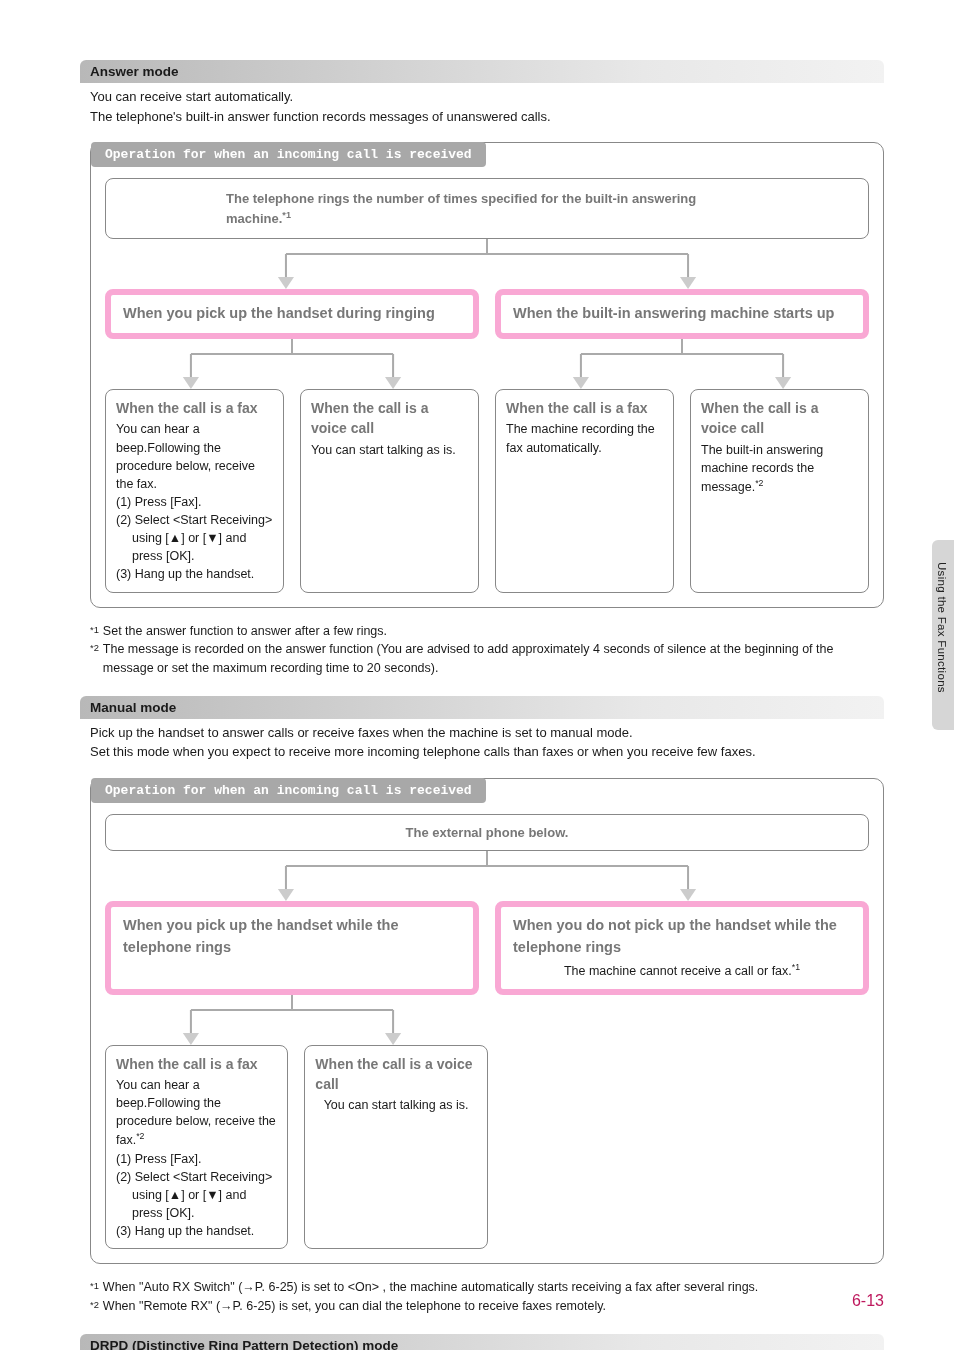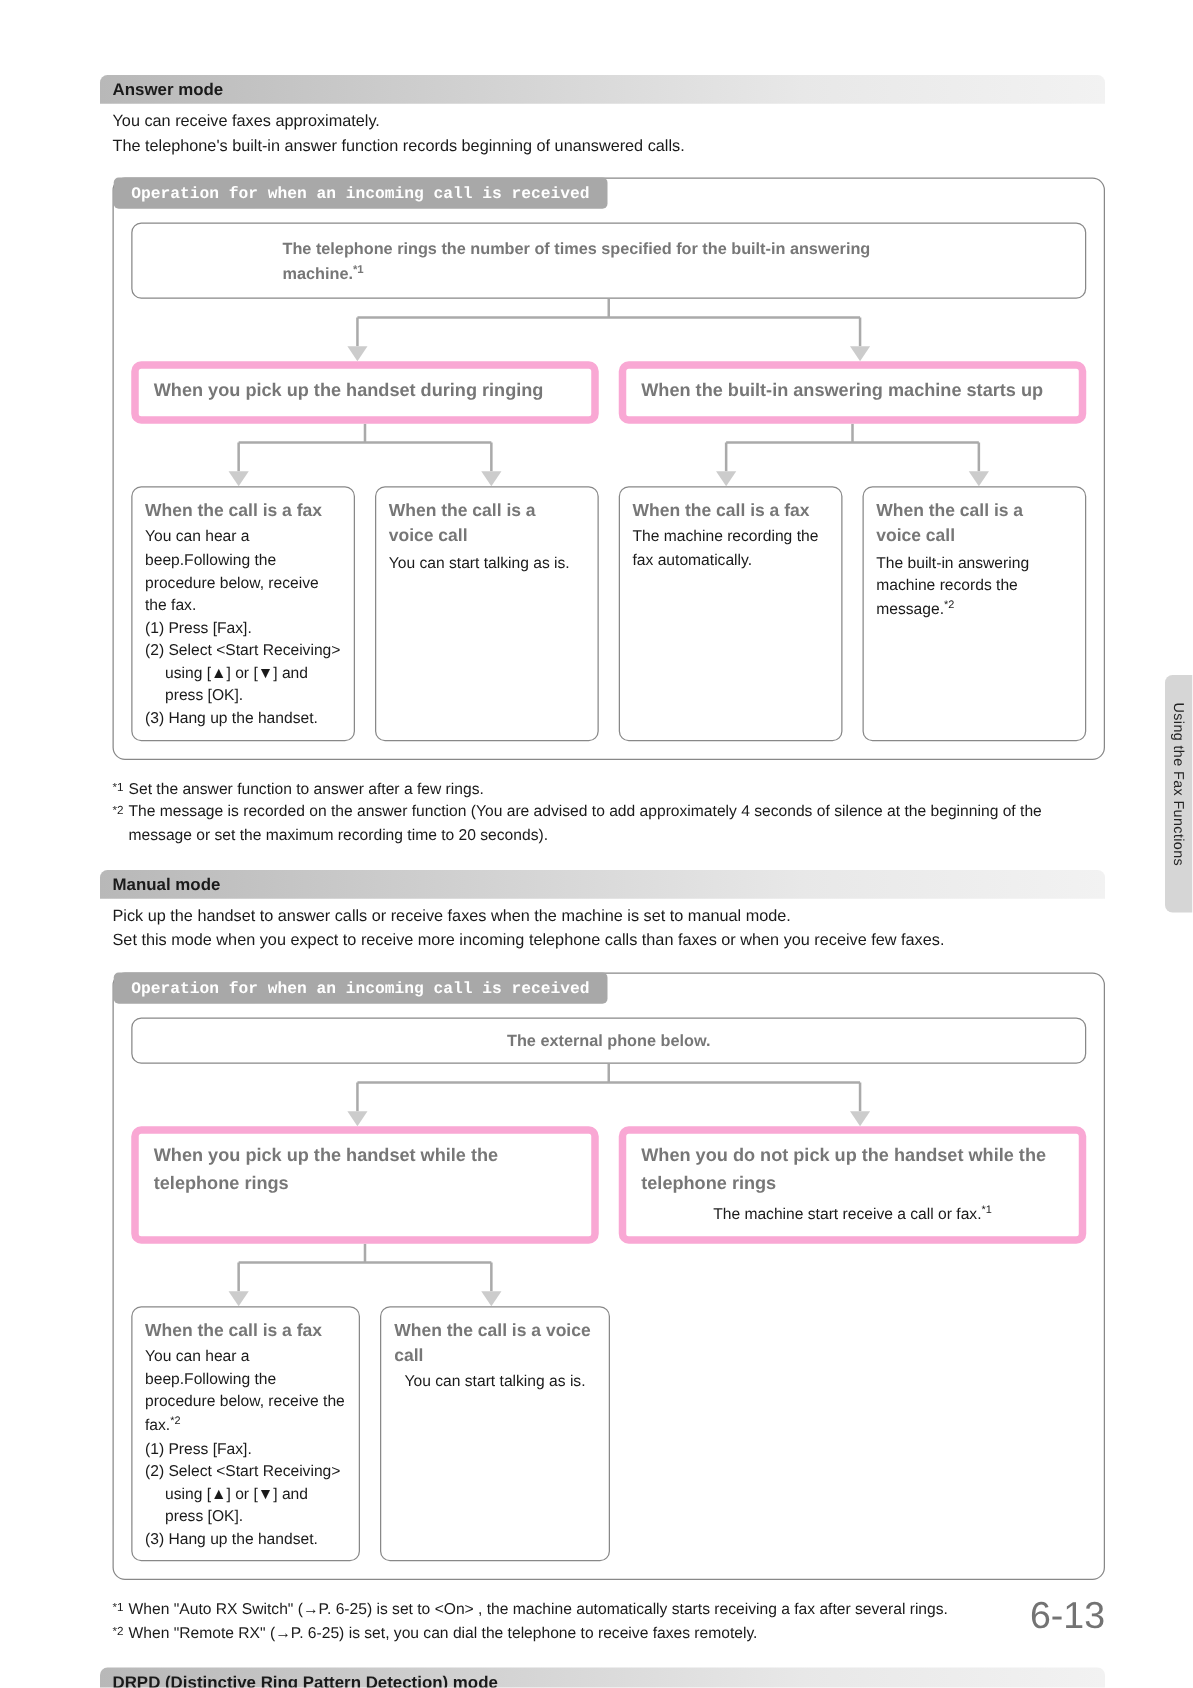--- a/index.html
+++ b/index.html
@@ -87,21 +87,21 @@
   .split svg { position: absolute; top:0; left:0; width:100%; height:100%; }
 
   .footnotes { padding: 4px 10px; font-size: 12.5px; line-height: 1.5; }
   .footnotes .fn { display: flex; gap: 4px; }
   .footnotes .fn .marker { white-space: nowrap; }
   .footnotes .fn sup { vertical-align: baseline; font-size: 0.75em; position: relative; top: -0.2em;}
   .section-gap { height: 14px; }
   .page-num {
     position: absolute;
     bottom: 40px; right: 70px;
-    font-size: 30px; color: #737373;
+    font-size: 16px; color: #be185d;
   }
   .side-tab {
     position: absolute;
     right: 0; top: 540px;
     width: 22px; height: 190px;
     background: #d6d6d6;
     border-radius: 6px 0 0 6px;
   }
   .side-tab span {
     writing-mode: vertical-rl;
@@ -114,22 +114,22 @@
 </style>
 </head>
 <body>
 
 <div class="side-tab">
   <span>Using the Fax Functions</span>
 </div>
 
 <div class="section-header">Answer mode</div>
 <div class="intro-text">
-  <div>You can receive faxes approximately.</div>
-  <div>The telephone's built-in answer function records beginning of unanswered calls.</div>
+  <div>You can receive start automatically.</div>
+  <div>The telephone's built-in answer function records messages of unanswered calls.</div>
 </div>
 
 <div class="flow-container">
   <div class="op-label">Operation for when an incoming call is received</div>
 
   <div class="wide-box">
     <span>The telephone rings the number of times specified for the built-in answering machine.</span><sup>*1</sup>
   </div>
 
   <div class="split">
@@ -229,21 +229,21 @@
       <path d="M172 38 L180 50 L188 38 Z" fill="#ccc"></path>
       <path d="M572 38 L580 50 L588 38 Z" fill="#ccc"></path>
     </svg>
   </div>
 
   <div class="row">
     <div class="col branch-box">When you pick up the handset while the telephone rings</div>
     <div class="col branch-box">
       <span>When you do not pick up the handset while the telephone rings</span>
       <div class="subtext" style="text-align:center">
-        <span>The machine start receive a call or fax.</span><sup>*1</sup>
+        <span>The machine cannot receive a call or fax.</span><sup>*1</sup>
       </div>
     </div>
   </div>
 
   <div class="row">
     <div class="col split">
       <svg viewBox="0 0 370 50" preserveAspectRatio="none">
         <path d="M185 0 V15" stroke="#aaa" stroke-width="2" fill="none"></path>
         <path d="M85 15 H285" stroke="#aaa" stroke-width="2" fill="none"></path>
         <path d="M85 15 V38" stroke="#aaa" stroke-width="2" fill="none"></path>

